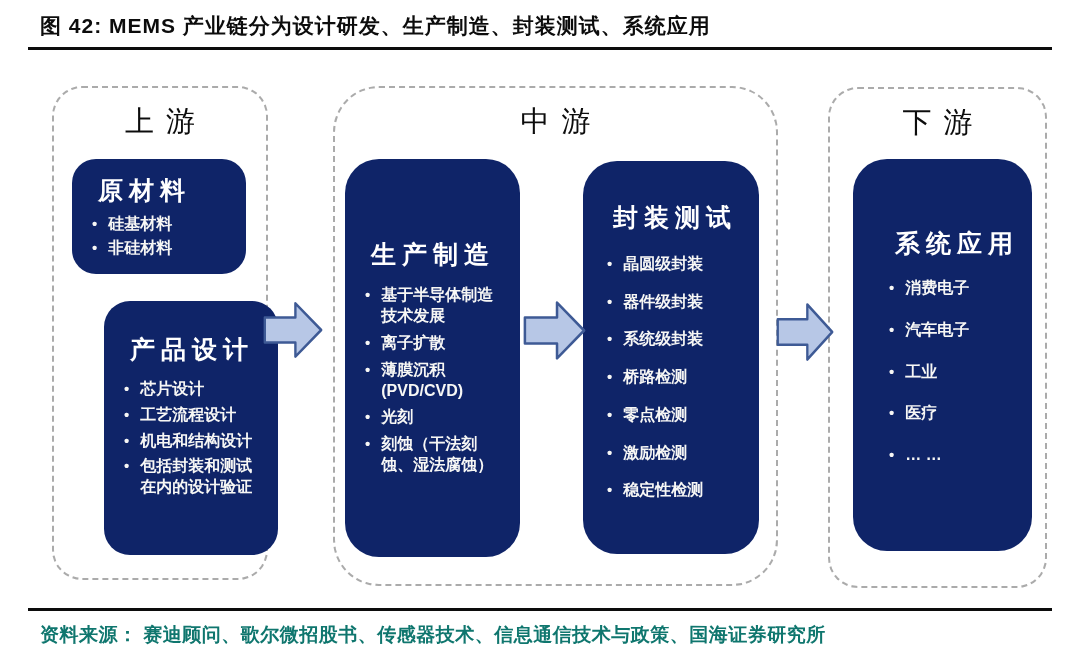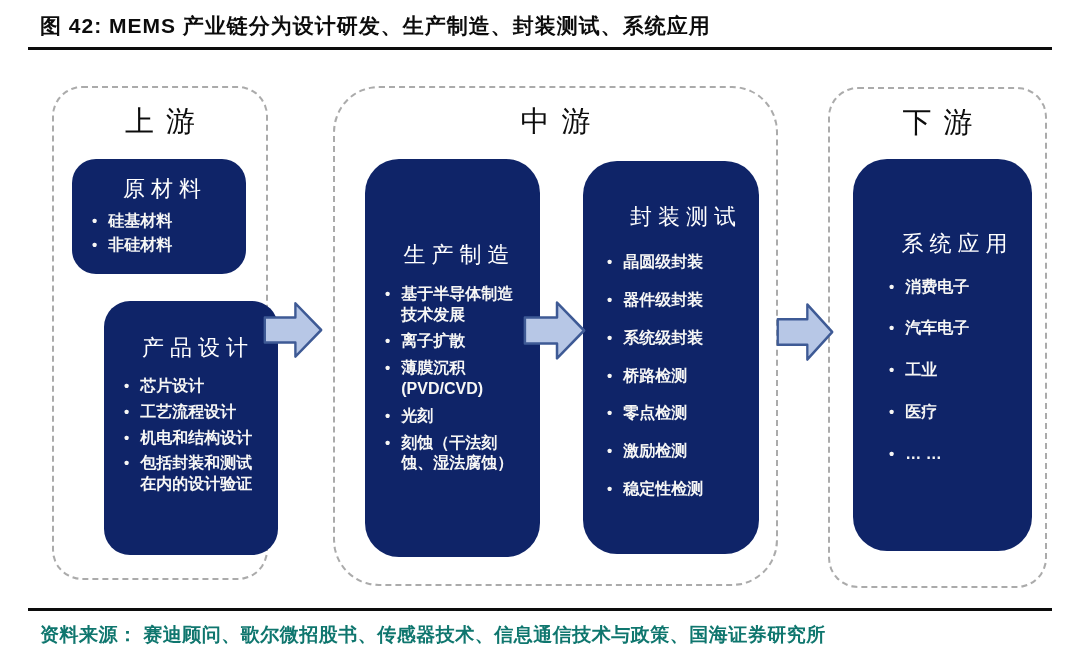--- a/index.html
+++ b/index.html
@@ -54,23 +54,23 @@
 
   
   .nbox {
     position: absolute;
     background: #0f2468;
     color: #f7f7f5;
     display: flex;
     flex-direction: column;
   }
   .nbox-title {
-    text-align: center;
-    font-size: 22px;
-    font-weight: normal;
+    text-align: left;
+    font-size: 25px;
+    font-weight: bold;
     letter-spacing: 6px;
     text-indent: 6px;
     color: #ffffff;
   }
   .nbox ul { list-style: none; }
   .nbox li {
     display: flex;
     align-items: flex-start;
     font-size: 16px;
     font-weight: bold;
@@ -85,21 +85,21 @@
 
   
   .box-raw       { left: 18px;  top: 71px;  width: 174px; height: 115px; border-radius: 24px; padding: 15px 14px 10px 20px; }
   .box-raw .nbox-title { margin-bottom: 7px; }
   .box-raw li { margin-bottom: 3px; }
 
   .box-design    { left: 18px;  top: 213px; width: 174px; height: 254px; border-radius: 26px; padding: 32px 12px 10px 20px; margin-left: 32px; }
   .box-design .nbox-title { margin-bottom: 13px; }
   .box-design li { margin-bottom: 5px; }
 
-  .box-mfg       { left: 10px;  top: 71px;  width: 175px; height: 398px; border-radius: 34px; padding: 14px 12px 10px 20px; justify-content: center; margin-left: 20px; }
+  .box-mfg       { left: 10px;  top: 71px;  width: 175px; height: 398px; border-radius: 34px; padding: 14px 12px 10px 20px; justify-content: center; }
   .box-mfg .nbox-title { margin-bottom: 14px; }
   .box-mfg li { margin-bottom: 6px; }
 
   .box-package   { left: 248px; top: 73px;  width: 176px; height: 393px; border-radius: 34px; padding: 14px 0 10px 24px; justify-content: center; }
   .box-package .nbox-title { margin-bottom: 20px; }
   .box-package li { margin-bottom: 17px; }
 
   .box-apps      { left: 23px;  top: 70px;  width: 179px; height: 392px; border-radius: 34px; padding: 14px 12px 10px 36px; justify-content: center; }
   .box-apps .nbox-title { margin-bottom: 18px; }
   .box-apps li { margin-bottom: 21px; }

